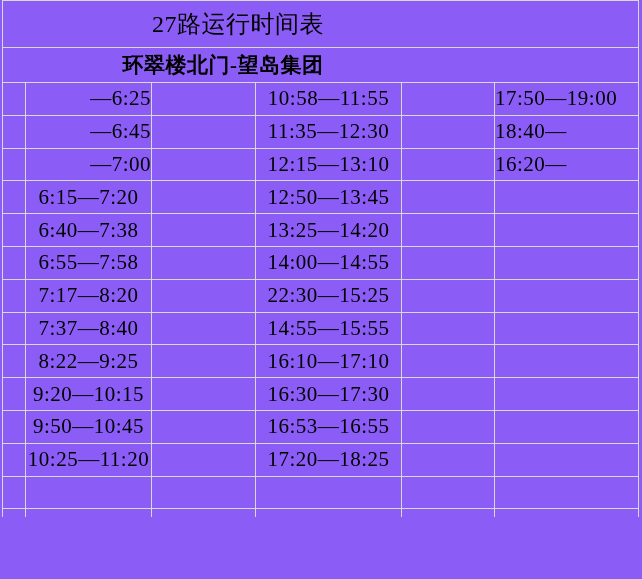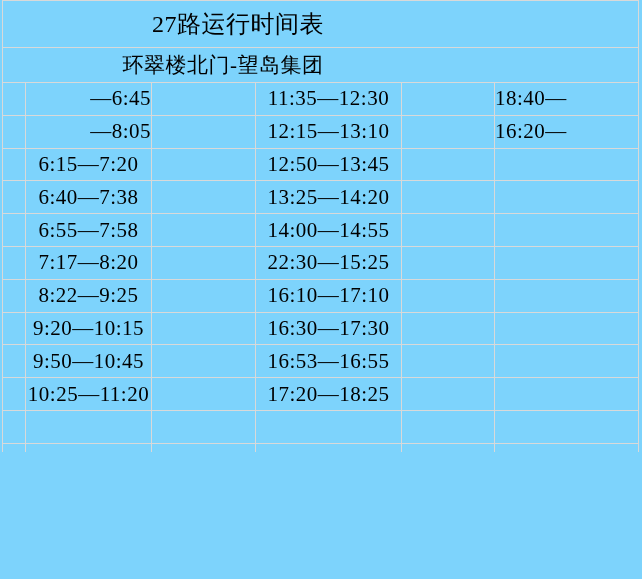--- a/index.html
+++ b/index.html
@@ -1,19 +1,19 @@
 <!DOCTYPE html>
 <html><head>
 <meta charset="utf-8">
 <style>
   html,body{margin:0;padding:0;background:#ffffff;}
   .sheet{
     position:relative;
     width:642px;height:579px;
-    background:#7dd3fc;
+    background:#8b5cf6;
     overflow:hidden;
     font-family:"Liberation Serif","DejaVu Serif",serif;
     color:#000000;
   }
   table.grid{
     position:absolute;left:2px;top:0;
     width:636px;
     border-collapse:collapse;
     table-layout:fixed;
     border-left:1px solid #d9d9d9;
@@ -34,21 +34,21 @@
     font-size:24px;
     border-left:none;border-right:none;
   }
   tr.title-row td .shift{display:block;width:470px;text-align:center;}
   tr.subtitle-row td{
     height:34px;
     text-align:center;
     font-size:21px;
     border-left:none;border-right:none;
   }
-  tr.subtitle-row td .shift{display:block;width:440px;text-align:center;}
+  tr.subtitle-row td .shift{display:block;width:440px;text-align:center;font-weight:bold;}
   tr.data-row td{height:31.8px;}
   tr.stub-row td{height:8px;border-bottom:none;}
   td.c-center{text-align:center;}
   td.c-right{text-align:right;padding-right:4px;}
   td.c-left{text-align:left;padding-left:4px;}
 </style>
 </head>
 <body>
 
 <div class="sheet">
@@ -68,33 +68,41 @@
         <span class="shift">27路运行时间表</span>
       </td>
     </tr>
 
     <tr class="subtitle-row">
       <td colspan="6">
         <span class="shift">环翠楼北门-望岛集团</span>
       </td>
     </tr>
 
+    <tr class="data-row">
+      <td></td>
+      <td class="c-right">—6:25</td>
+      <td></td>
+      <td class="c-center">10:58—11:55</td>
+      <td></td>
+      <td class="c-left">17:50—19:00</td>
+    </tr>
 
     <tr class="data-row">
       <td></td>
       <td class="c-right">—6:45</td>
       <td></td>
       <td class="c-center">11:35—12:30</td>
       <td></td>
       <td class="c-left">18:40—</td>
     </tr>
 
     <tr class="data-row">
       <td></td>
-      <td class="c-right">—8:05</td>
+      <td class="c-right">—7:00</td>
       <td></td>
       <td class="c-center">12:15—13:10</td>
       <td></td>
       <td class="c-left">16:20—</td>
     </tr>
 
     <tr class="data-row">
       <td></td>
       <td class="c-center">6:15—7:20</td>
       <td></td>
@@ -123,20 +131,28 @@
 
     <tr class="data-row">
       <td></td>
       <td class="c-center">7:17—8:20</td>
       <td></td>
       <td class="c-center">22:30—15:25</td>
       <td></td>
       <td class="c-left"></td>
     </tr>
 
+    <tr class="data-row">
+      <td></td>
+      <td class="c-center">7:37—8:40</td>
+      <td></td>
+      <td class="c-center">14:55—15:55</td>
+      <td></td>
+      <td class="c-left"></td>
+    </tr>
 
 
     <tr class="data-row">
       <td></td>
       <td class="c-center">8:22—9:25</td>
       <td></td>
       <td class="c-center">16:10—17:10</td>
       <td></td>
       <td class="c-left"></td>
     </tr>

